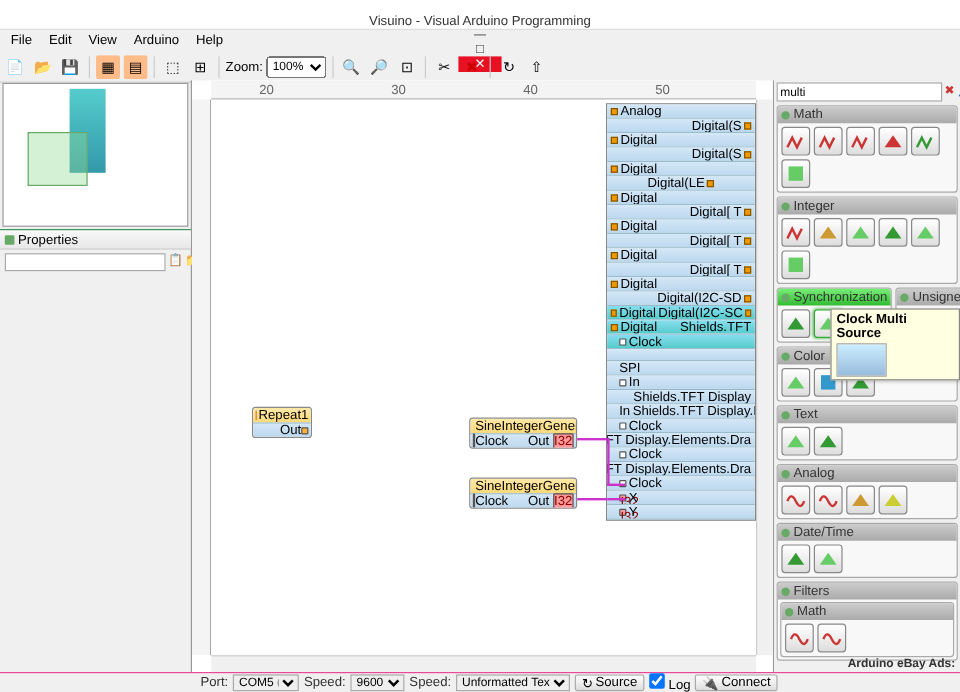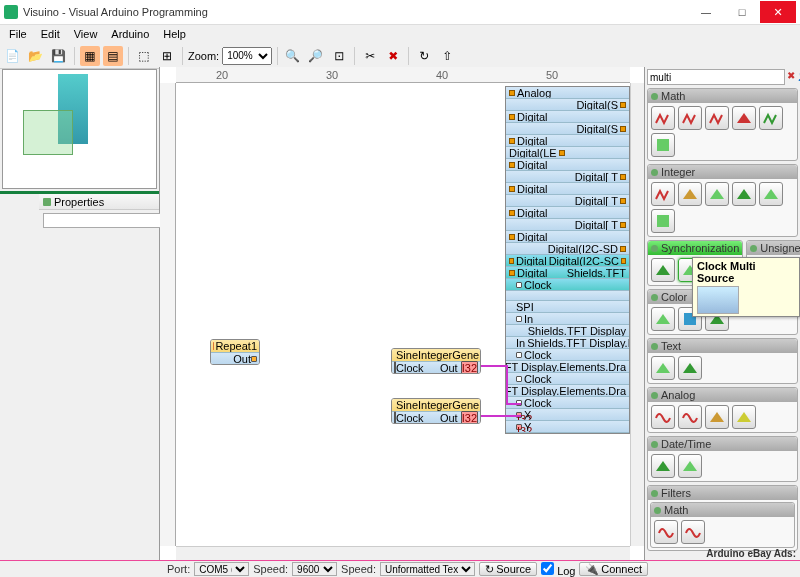--- a/index.html
+++ b/index.html
@@ -1,18 +1,18 @@
 <!DOCTYPE html>
 <html><head>
 <meta charset="utf-8">
 <style>
 * { box-sizing: border-box; margin: 0; padding: 0; font-family: "Segoe UI", Tahoma, sans-serif; font-size: 11px; }
 body { width: 800px; height: 577px; background: #f0f0f0; overflow: hidden; position: relative; }
 
-.titlebar { height: 23px; background: #fff; display: flex; align-items: center; padding: 12px 4px; border-bottom: 1px solid #ddd; }
+.titlebar { height: 23px; background: #fff; display: flex; align-items: center; padding: 12px 4px; border-bottom: 1px solid #ddd; flex-direction: column; }
 .titlebar .icon { width: 14px; height: 14px; background: #2a6; border-radius: 2px; margin-right: 5px; }
 .titlebar .title { flex: 1; font-size: 11px; color: #333; }
 .titlebar .btn { width: 36px; height: 22px; display: flex; align-items: center; justify-content: center; color: #333; cursor: pointer; }
 .titlebar .btn.close { background: #e81123; color: #fff; }
 .titlebar .btn.min::before { content: "—"; font-size: 10px; }
 .titlebar .btn.max::before { content: "□"; font-size: 11px; }
 .titlebar .btn.close::before { content: "✕"; font-size: 11px; }
 
 .menubar { height: 18px; background: #f0f0f0; display: flex; align-items: center; padding: 0 3px; gap: 2px; }
 .menubar span { padding: 2px 6px; font-size: 11px; cursor: pointer; }
@@ -21,21 +21,21 @@
 .tbtn { width: 20px; height: 20px; border: 1px solid transparent; border-radius: 2px; display: flex; align-items: center; justify-content: center; cursor: pointer; font-size: 12px; }
 .tsep { width: 1px; height: 18px; background: #ccc; margin: 0 2px; }
 .zoom-sel { height: 18px; font-size: 10px; width: 50px; }
 
 
 .workspace { position: absolute; top: 67px; left: 0; right: 0; bottom: 17px; display: flex; }
 .leftcol { width: 160px; display: flex; flex-direction: column; border-right: 1px solid #999; }
 .overview { height: 120px; background: #fff; border: 1px solid #999; margin: 2px; position: relative; }
 .ov-mini { position: absolute; left: 55px; top: 4px; width: 30px; height: 70px; background: linear-gradient(#5cc, #39a); }
 .ov-sel { position: absolute; left: 20px; top: 40px; width: 50px; height: 45px; background: rgba(150,220,150,0.4); border: 1px solid #6a6; }
-.prop-panel { flex: 1; border-top: 3px solid #15803d; padding-left: 39px; }
+.prop-panel { flex: 1; border-top: 1px solid #15803d; }
 .prop-hdr { height: 16px; background: linear-gradient(#f8f8f8,#e8e8e8); border-bottom: 1px solid #ccc; padding: 1px 4px; font-size: 10px; display: flex; align-items: center; gap: 3px; }
 .prop-tools { height: 20px; display: flex; align-items: center; padding: 2px 4px; gap: 2px; }
 .prop-tools input { flex: 1; height: 15px; font-size: 10px; border: 1px solid #aaa; }
 .pt { width: 14px; height: 14px; font-size: 10px; cursor: pointer; }
 
 .canvas-wrap { flex: 1; position: relative; background: #fff; overflow: hidden; }
 .ruler-h { position: absolute; top: 0; left: 16px; right: 14px; height: 16px; background: #f4f4f4; border-bottom: 1px solid #aaa; font-size: 8px; color: #666; }
 .ruler-h span { position: absolute; top: 2px; }
 .ruler-v { position: absolute; top: 16px; left: 0; bottom: 14px; width: 16px; background: #f4f4f4; border-right: 1px solid #aaa; }
 .canvas { position: absolute; top: 16px; left: 16px; right: 14px; bottom: 14px; background: #fff; background-image: radial-gradient(#ccc 0.5px, transparent 0.5px); background-size: 10px 10px; }
@@ -219,21 +219,21 @@
             <span>Digital</span>
           </div>
         <div class="big-row right" style="justify-content:flex-end">
             <span>Digital(S</span>
             <span class="sq"></span>
           </div>
         <div class="big-row">
             <span class="sq"></span>
             <span>Digital</span>
           </div>
-        <div class="big-row right" style="justify-content:flex-start">
+        <div class="big-row right" style="justify-content:center">
             <span>Digital(LE</span>
             <span class="sq"></span>
           </div>
         <div class="big-row">
             <span class="sq"></span>
             <span>Digital</span>
           </div>
         <div class="big-row right" style="justify-content:flex-end">
             <span>Digital[ T</span>
             <span class="sq"></span>

